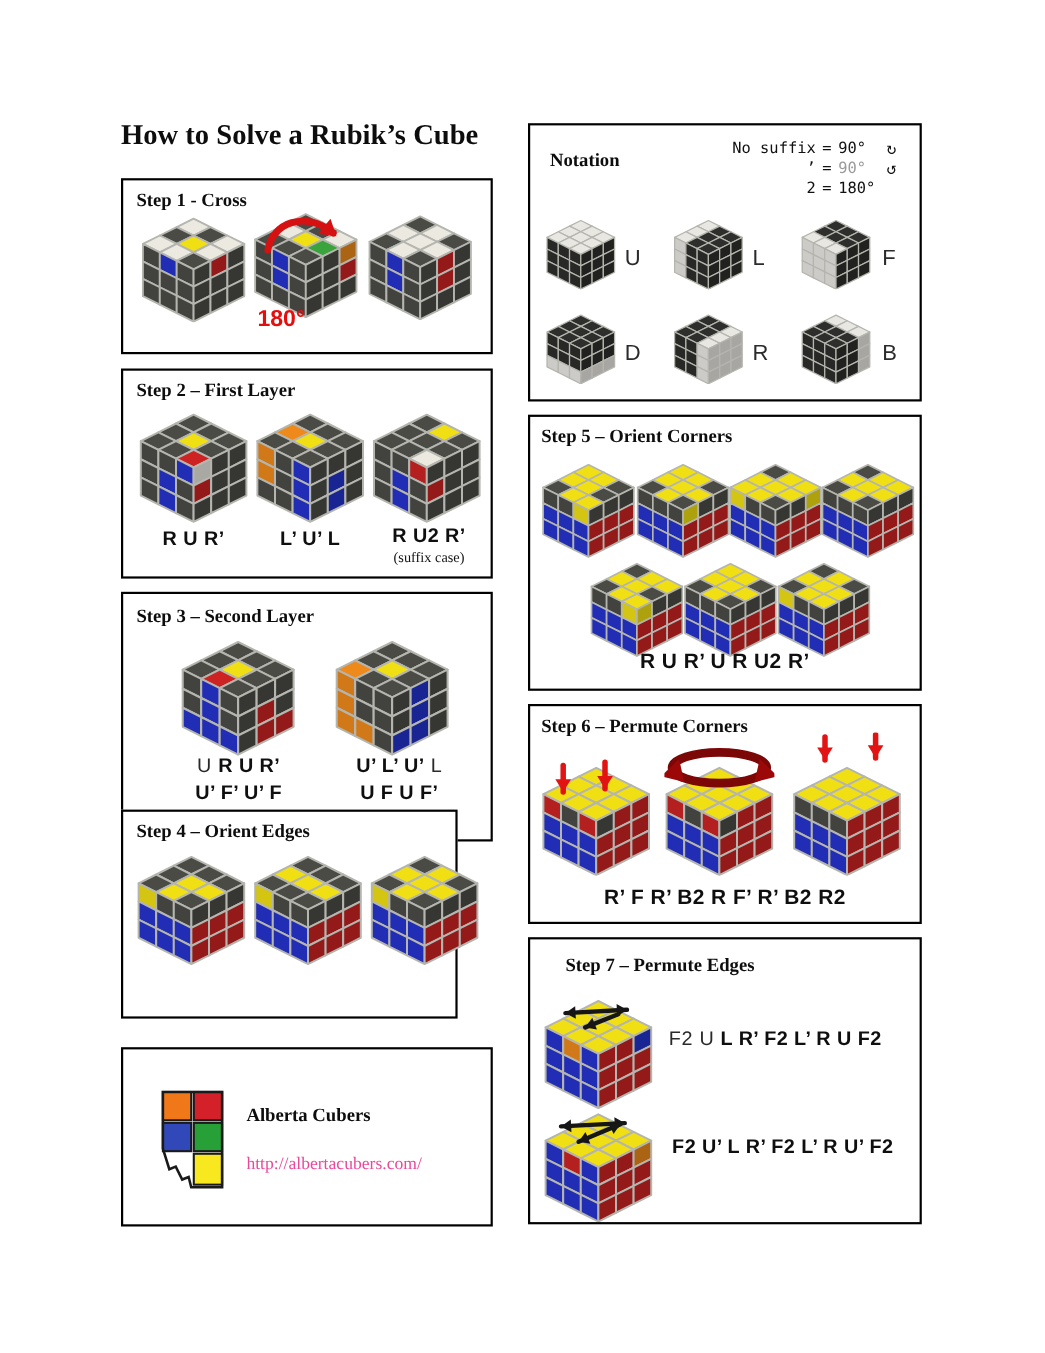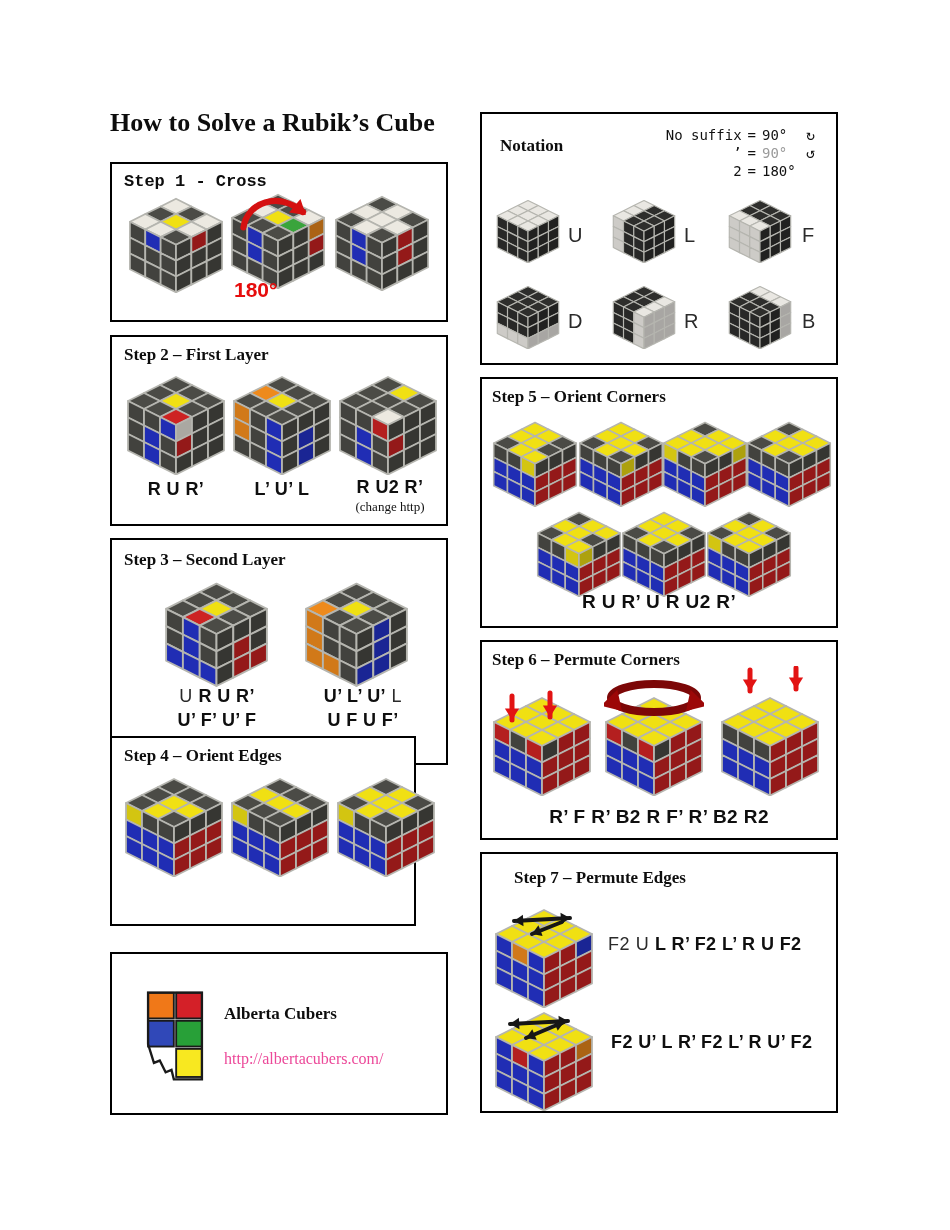--- a/index.html
+++ b/index.html
@@ -28,21 +28,21 @@
   .brand-url{position:absolute;font:16px "Liberation Serif",serif;color:#ec4899;}
 </style>
 </head>
 <body>
 
 <div class="page">
 
   <div class="title">How to Solve a Rubik’s Cube</div>
 
   <div class="box" style="left:110px;top:162px;width:338px;height:160px;">
-    <div class="hdr" style="left:12px;top:8px;font-family:Liberation Mono, monospace;">Step 1 - Cross</div>
+    <div class="hdr" style="left:12px;top:8px;">Step 1 - Cross</div>
     <div class="cube" style="left:16px;top:4px;"><svg viewBox="0 -30 100 130" width="96" height="124.80000000000001">
           <polygon points="50,2 66,10 50,18 34,10" fill="rgb(236,233,225)" stroke="#b5b5af" stroke-width="1.8" stroke-linejoin="round"></polygon>
           <polygon points="66,10 82,18 66,26 50,18" fill="rgb(75,75,70)" stroke="#b5b5af" stroke-width="1.8" stroke-linejoin="round"></polygon>
           <polygon points="82,18 98,26 82,34 66,26" fill="rgb(236,233,225)" stroke="#b5b5af" stroke-width="1.8" stroke-linejoin="round"></polygon>
           <polygon points="34,10 50,18 34,26 18,18" fill="rgb(75,75,70)" stroke="#b5b5af" stroke-width="1.8" stroke-linejoin="round"></polygon>
           <polygon points="50,18 66,26 50,34 34,26" fill="rgb(240,224,19)" stroke="#b5b5af" stroke-width="1.8" stroke-linejoin="round"></polygon>
           <polygon points="66,26 82,34 66,42 50,34" fill="rgb(236,233,225)" stroke="#b5b5af" stroke-width="1.8" stroke-linejoin="round"></polygon>
           <polygon points="18,18 34,26 18,34 2,26" fill="rgb(236,233,225)" stroke="#b5b5af" stroke-width="1.8" stroke-linejoin="round"></polygon>
           <polygon points="34,26 50,34 34,42 18,34" fill="rgb(236,233,225)" stroke="#b5b5af" stroke-width="1.8" stroke-linejoin="round"></polygon>
           <polygon points="50,34 66,42 50,50 34,42" fill="rgb(75,75,70)" stroke="#b5b5af" stroke-width="1.8" stroke-linejoin="round"></polygon>
@@ -213,21 +213,21 @@
           <polygon points="50,66.5 66,58.5 66,75 50,83" fill="rgb(148,25,25)" stroke="#b5b5af" stroke-width="1.8" stroke-linejoin="round"></polygon>
           <polygon points="66,58.5 82,50.5 82,67 66,75" fill="rgb(54,54,50)" stroke="#b5b5af" stroke-width="1.8" stroke-linejoin="round"></polygon>
           <polygon points="82,50.5 98,42.5 98,59 82,67" fill="rgb(54,54,50)" stroke="#b5b5af" stroke-width="1.8" stroke-linejoin="round"></polygon>
           <polygon points="50,83 66,75 66,91.5 50,99.5" fill="rgb(54,54,50)" stroke="#b5b5af" stroke-width="1.8" stroke-linejoin="round"></polygon>
           <polygon points="66,75 82,67 82,83.5 66,91.5" fill="rgb(54,54,50)" stroke="#b5b5af" stroke-width="1.8" stroke-linejoin="round"></polygon>
           <polygon points="82,67 98,59 98,75.5 82,83.5" fill="rgb(54,54,50)" stroke="#b5b5af" stroke-width="1.8" stroke-linejoin="round"></polygon>
         </svg></div>
     <div class="alg" style="left:14px;top:142px;width:100px;text-align:center;"><span>R U R’</span></div>
     <div class="alg" style="left:120px;top:142px;width:100px;text-align:center;"><span>L’ U’ L</span></div>
     <div class="alg" style="left:226px;top:140px;width:104px;text-align:center;"><span>R U2 R’</span></div>
-    <div class="note" style="left:226px;top:162px;width:104px;text-align:center;">(change http)</div>
+    <div class="note" style="left:226px;top:162px;width:104px;text-align:center;">(suffix case)</div>
   </div>
 
   <div class="box" style="left:110px;top:538px;width:338px;height:227px;">
     <div class="hdr" style="left:12px;top:10px;">Step 3 – Second Layer</div>
     <div class="cube" style="left:52px;top:10px;"><svg viewBox="0 -30 100 130" width="105" height="136.5">
           <polygon points="50,2 66,10 50,18 34,10" fill="rgb(75,75,70)" stroke="#b5b5af" stroke-width="1.8" stroke-linejoin="round"></polygon>
           <polygon points="66,10 82,18 66,26 50,18" fill="rgb(75,75,70)" stroke="#b5b5af" stroke-width="1.8" stroke-linejoin="round"></polygon>
           <polygon points="82,18 98,26 82,34 66,26" fill="rgb(75,75,70)" stroke="#b5b5af" stroke-width="1.8" stroke-linejoin="round"></polygon>
           <polygon points="34,10 50,18 34,26 18,18" fill="rgb(75,75,70)" stroke="#b5b5af" stroke-width="1.8" stroke-linejoin="round"></polygon>
           <polygon points="50,18 66,26 50,34 34,26" fill="rgb(240,224,19)" stroke="#b5b5af" stroke-width="1.8" stroke-linejoin="round"></polygon>

